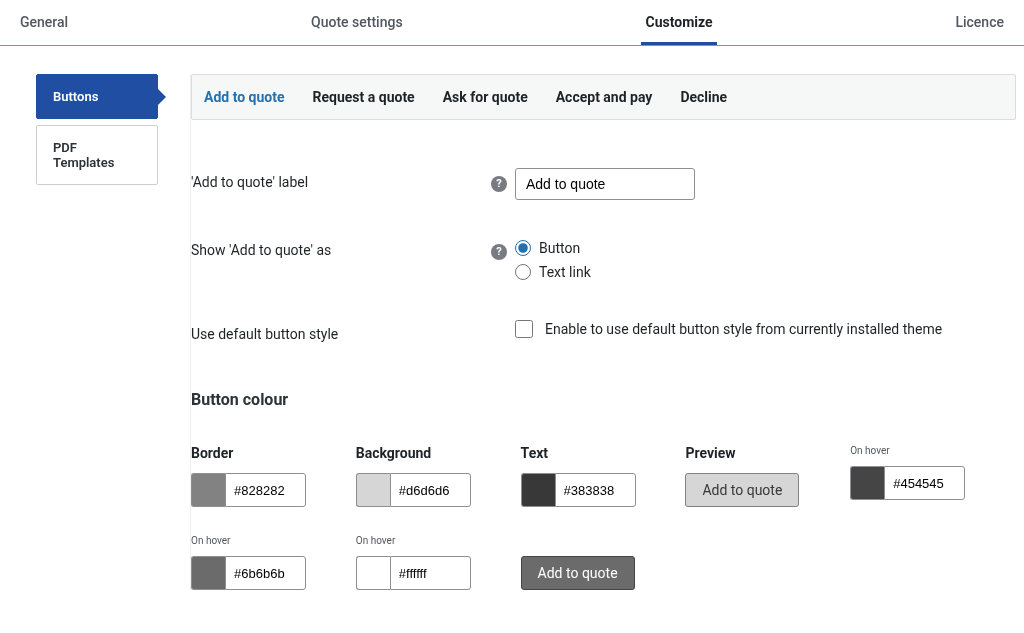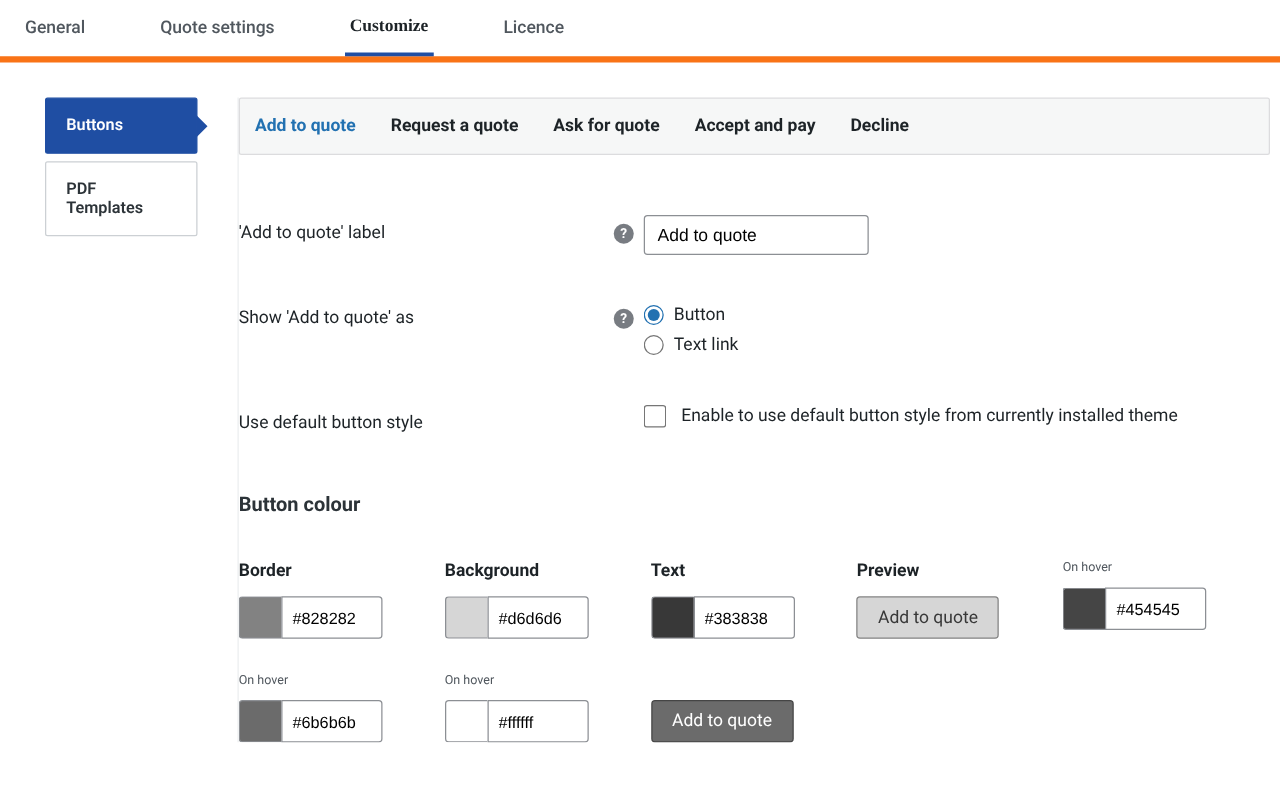--- a/index.html
+++ b/index.html
@@ -4,37 +4,37 @@
   <style>
     * { box-sizing: border-box; margin: 0; padding: 0; }
     body {
       font-family: -apple-system, BlinkMacSystemFont, "Segoe UI", Roboto, sans-serif;
       font-size: 14px;
       color: #1d2327;
       background: #fff;
     }
     .top-tabs {
       display: flex;
-      gap: 52px;
+      gap: 36px;
       padding: 0 16px;
-      border-bottom: 5px solid #f97316;
+      border-bottom: 1px solid #f97316;
+      justify-content: space-between;
     }
     .top-tab {
       padding: 14px 4px 12px;
       font-size: 14px;
       font-weight: 500;
       color: #50575e;
       cursor: pointer;
       border-bottom: 3px solid transparent;
     }
     .top-tab.active {
       color: #1d2327;
       font-weight: 700;
       border-bottom: 3px solid #1f4ea3;
-      font-family: Liberation Serif, serif;
     }
     .main-wrap {
       display: flex;
       gap: 32px;
       padding: 28px 8px 0 8px;
     }
     .side-nav {
       width: 150px;
       flex-shrink: 0;
     }

